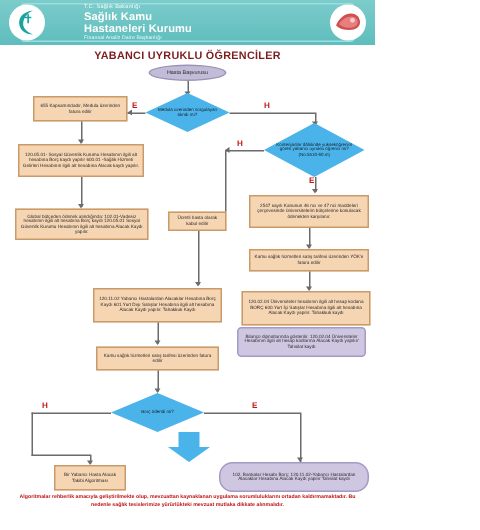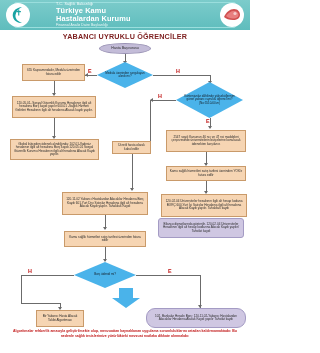--- a/index.html
+++ b/index.html
@@ -123,22 +123,22 @@
       <svg width="20" height="17" viewBox="0 0 20 17">
         <path d="M2 11 C4 6 8 3 12 3 C16 3 18 6 18 9 C18 12 15 14 11 14 C7 14 4 13 2 11 Z" fill="#d05050"></path>
         <path d="M4 10 C6 7 9 5 12 5 C15 5 16.5 7 16.5 9 C16.5 11 14 12.5 11 12.5 C8 12.5 5.5 11.6 4 10 Z" fill="#e87f7f"></path>
         <circle cx="13" cy="7.5" r="1.6" fill="#fff" opacity=".6"></circle>
       </svg>
     </div>
   </div>
 
   <div id="ministry-lines">
     <div class="l1">T.C. Sağlık Bakanlığı</div>
-    <div class="l2">Türkiye Kamu</div>
-    <div class="l3">Hastalardan Kurumu</div>
+    <div class="l2">Sağlık Kamu</div>
+    <div class="l3">Hastaneleri Kurumu</div>
     <div class="l4">Finansal Analiz Daire Başkanlığı</div>
   </div>
 </div>
 
 <div id="page-title">YABANCI UYRUKLU ÖĞRENCİLER</div>
 
 <div class="node oval" style="left:99px;top:43px;width:52px;height:11px;">Hasta Başvurusu</div>
 <div class="ln lnv" style="left:124.6px;top:54px;height:8px;"></div>
 <div class="arrow-d" style="left:122.6px;top:61px;"></div>
 

